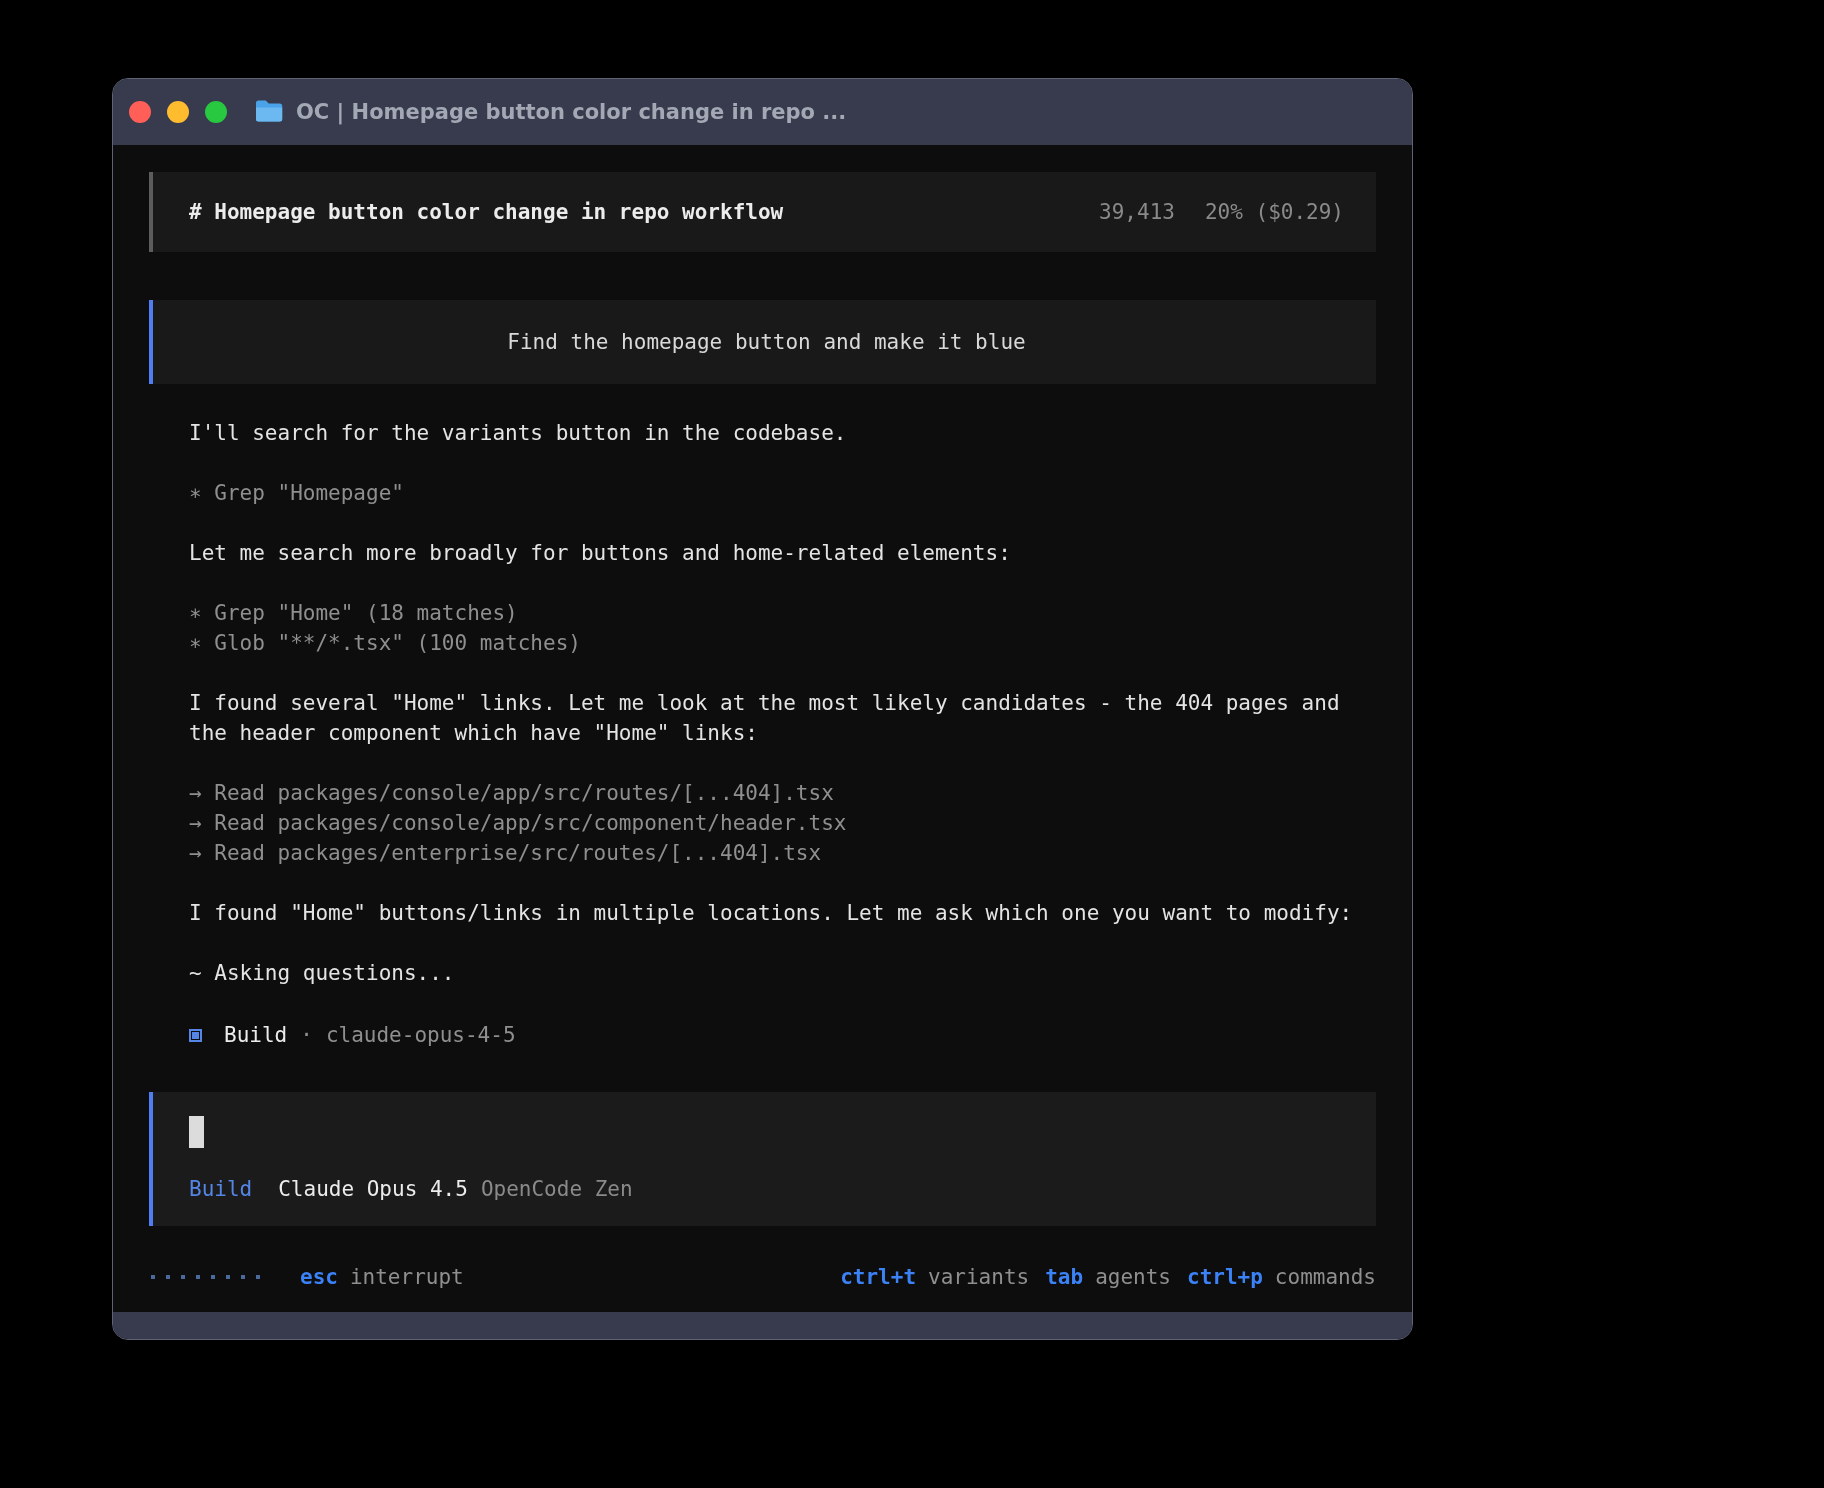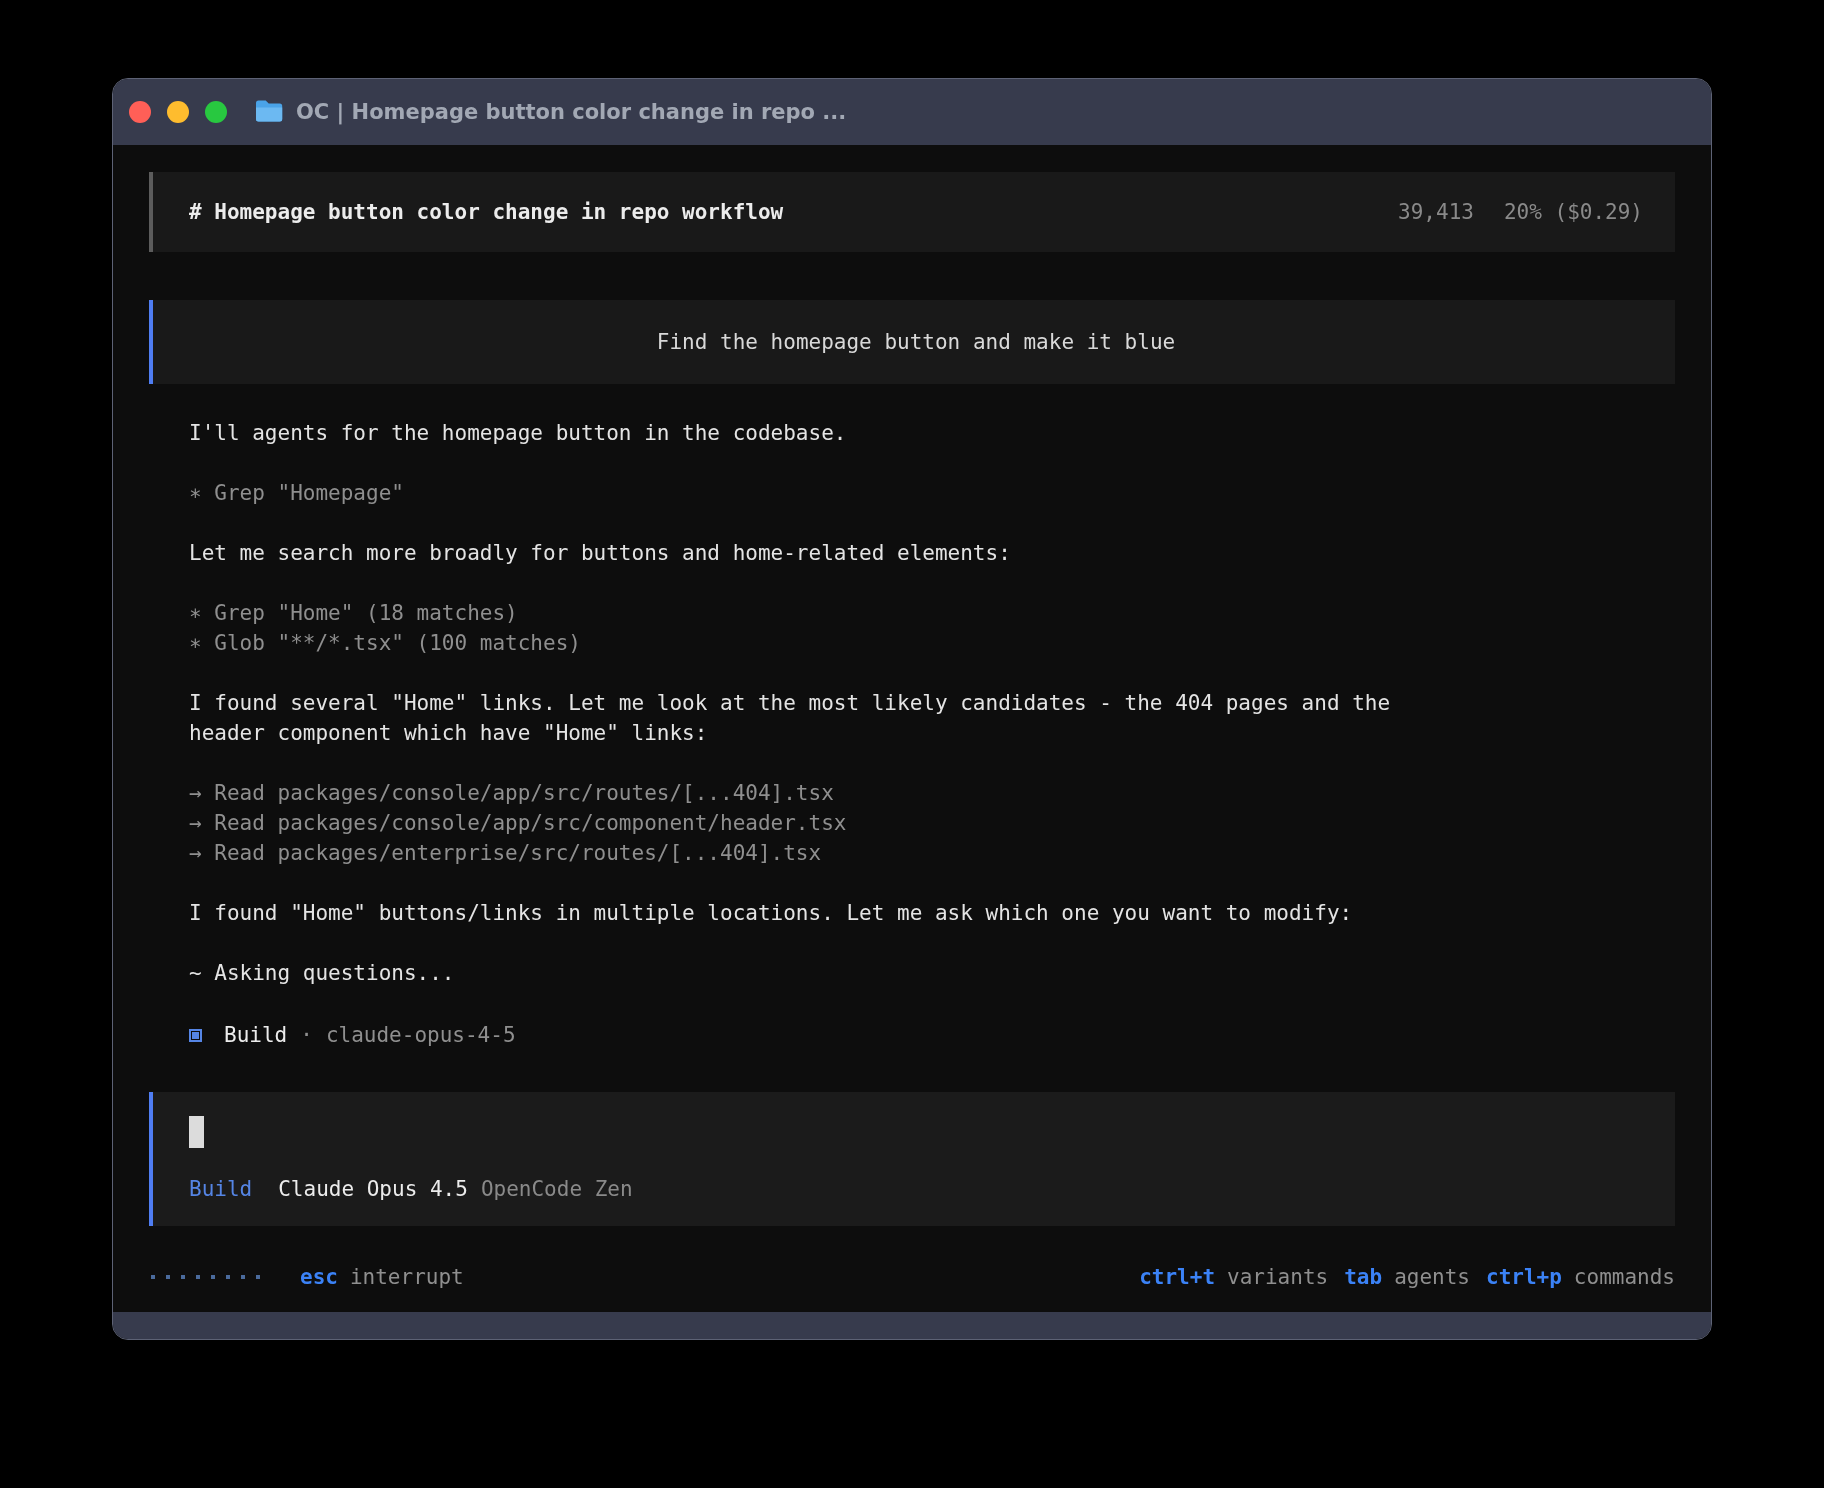--- a/index.html
+++ b/index.html
@@ -1,20 +1,20 @@
 <!DOCTYPE html>
 <html><head>
 <meta charset="utf-8">
 <style>
   * { margin:0; padding:0; box-sizing:border-box; }
   html,body { width:1824px; height:1488px; background:#000; }
   .stage { position:relative; width:1824px; height:1488px; background:#000;
            font-family:"DejaVu Sans Mono", monospace; }
 
-  .window { position:absolute; left:112px; top:78px; width:1600px; height:1262px;
+  .window { position:absolute; left:112px; top:78px; width:1301px; height:1262px;
             background:#0d0d0d; border:1px solid #5d6275; border-radius:16px;
             overflow:hidden; display:flex; flex-direction:column; }
 
   
   .titlebar { flex:0 0 66px; background:#373b4d; display:flex; align-items:center;
               padding:0 16px; }
   .lights { display:flex; gap:16px; }
   .light { width:22px; height:22px; border-radius:50%; display:inline-block; }
   .light.red    { background:#ff5f57; }
   .light.yellow { background:#febc2e; }
@@ -99,21 +99,21 @@
         <span class="session-title"># Homepage button color change in repo workflow</span>
         <span class="session-stats">
           <span>39,413</span>
           <span>20% ($0.29)</span>
         </span>
       </div>
 
       <div class="block user-block">Find the homepage button and make it blue</div>
 
       <div class="transcript">
-        <div class="line">I'll agents for the homepage button in the codebase.</div>
+        <div class="line">I'll search for the variants button in the codebase.</div>
         <div class="spacer"></div>
         <div class="line gray">∗ Grep "Homepage"</div>
         <div class="spacer"></div>
         <div class="line">Let me search more broadly for buttons and home-related elements:</div>
         <div class="spacer"></div>
         <div class="line gray">∗ Grep "Home" (18 matches)</div>
         <div class="line gray">∗ Glob "**/*.tsx" (100 matches)</div>
         <div class="spacer"></div>
         <div class="para">I found several "Home" links. Let me look at the most likely candidates - the 404 pages and the header component which have "Home" links:</div>
         <div class="spacer"></div>

